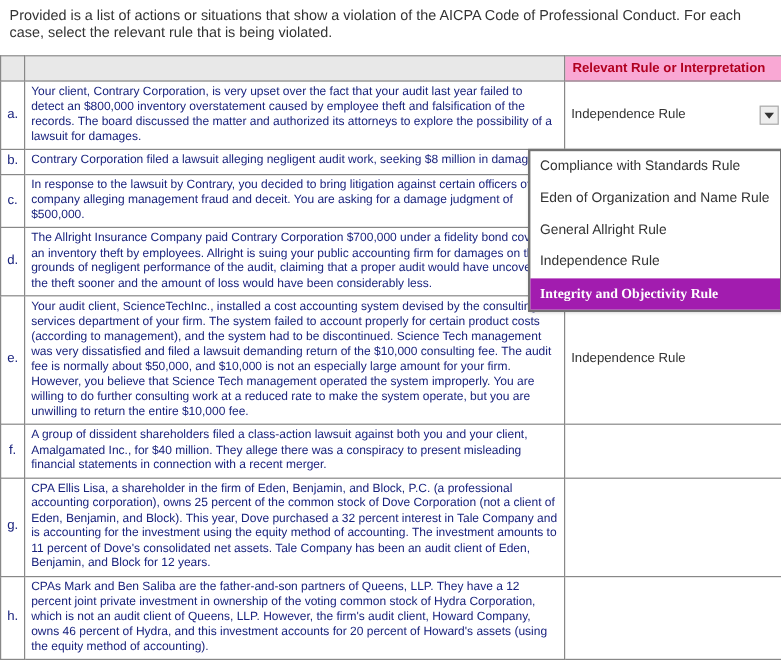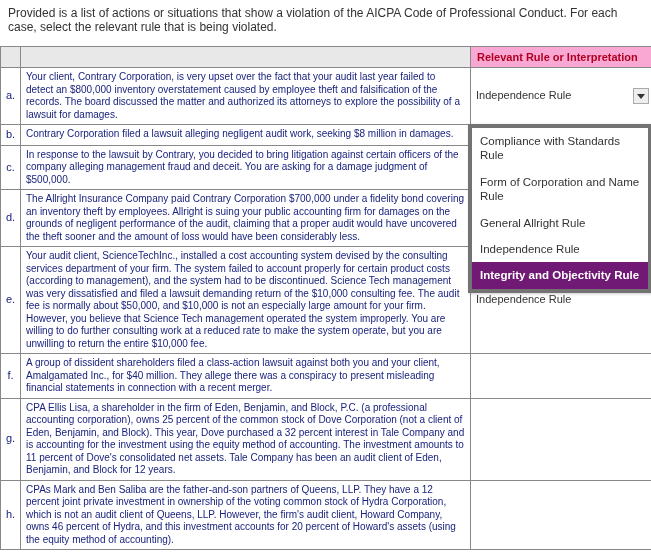--- a/index.html
+++ b/index.html
@@ -71,37 +71,38 @@
   .dropdown-arrow::after {
     content: "";
     border-left: 4px solid transparent;
     border-right: 4px solid transparent;
     border-top: 5px solid #333;
   }
   .dropdown-menu {
     position: absolute;
     top: 100%;
     right: -1px;
-    width: 184px;
+    width: 212px;
     background: #fff;
-    border: 4px solid #737373;
+    border: 2px solid #737373;
     z-index: 10;
     box-shadow: 1px 1px 3px rgba(0,0,0,0.2);
   }
   .dropdown-item {
     padding: 6px 8px;
     font-size: 11.5px;
     color: #333;
     cursor: pointer;
     border-bottom: 0;
   }
   .dropdown-item.selected {
-    background: #701a75;
+    background: #a21caf;
     color: #fff;
     font-weight: bold;
+    font-family: Liberation Serif, serif;
   }
   td.rule.has-dropdown { overflow: visible; }
 
   
   td.desc span { display: block; }
 </style>
 </head>
 <body>
 
 <div class="instructions">
@@ -122,21 +123,21 @@
     </tr>
   </thead>
   <tbody id="tbody">
       <tr>
         <td class="label">a.</td>
         <td class="desc">
           <span>Your client, Contrary Corporation, is very upset over the fact that your audit last year failed to detect an $800,000 inventory overstatement caused by employee theft and falsification of the records. The board discussed the matter and authorized its attorneys to explore the possibility of a lawsuit for damages.</span>
         </td>
         <td class="rule has-dropdown">Independence Rule<div class="dropdown-arrow"></div><div class="dropdown-menu">
             <div class="dropdown-item">Compliance with Standards Rule</div>
-            <div class="dropdown-item">Form of Corporation and Name Rule</div>
+            <div class="dropdown-item">Eden of Organization and Name Rule</div>
             <div class="dropdown-item">General Allright Rule</div>
             <div class="dropdown-item">Independence Rule</div>
             <div class="dropdown-item selected">Integrity and Objectivity Rule</div>
           </div></td>
       </tr>
       <tr>
         <td class="label">b.</td>
         <td class="desc">
           <span>Contrary Corporation filed a lawsuit alleging negligent audit work, seeking $8 million in damages.</span>
         </td>

